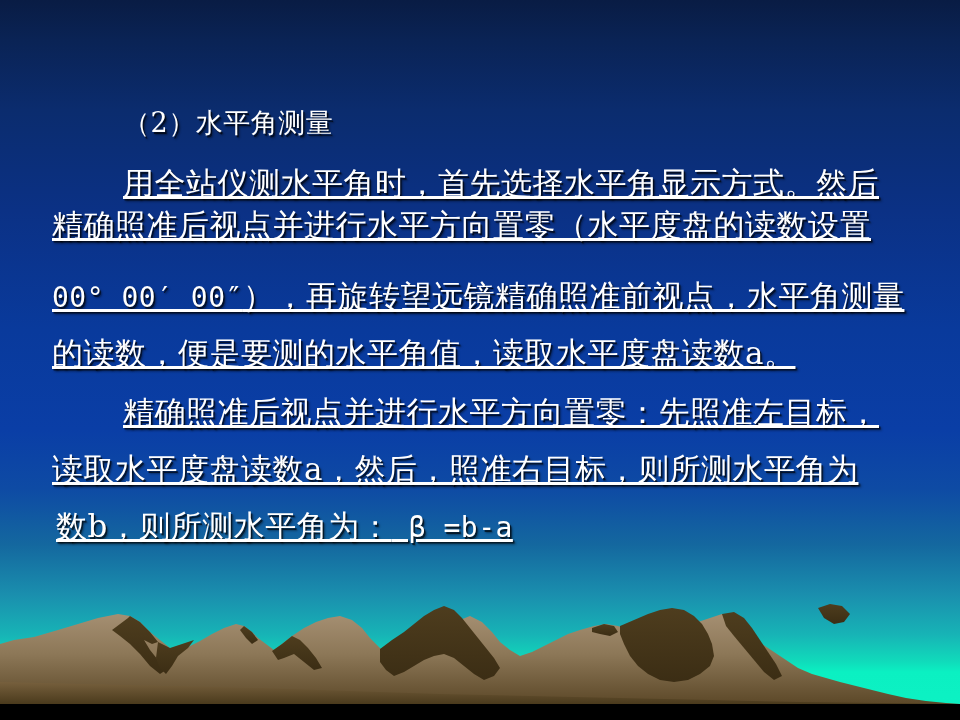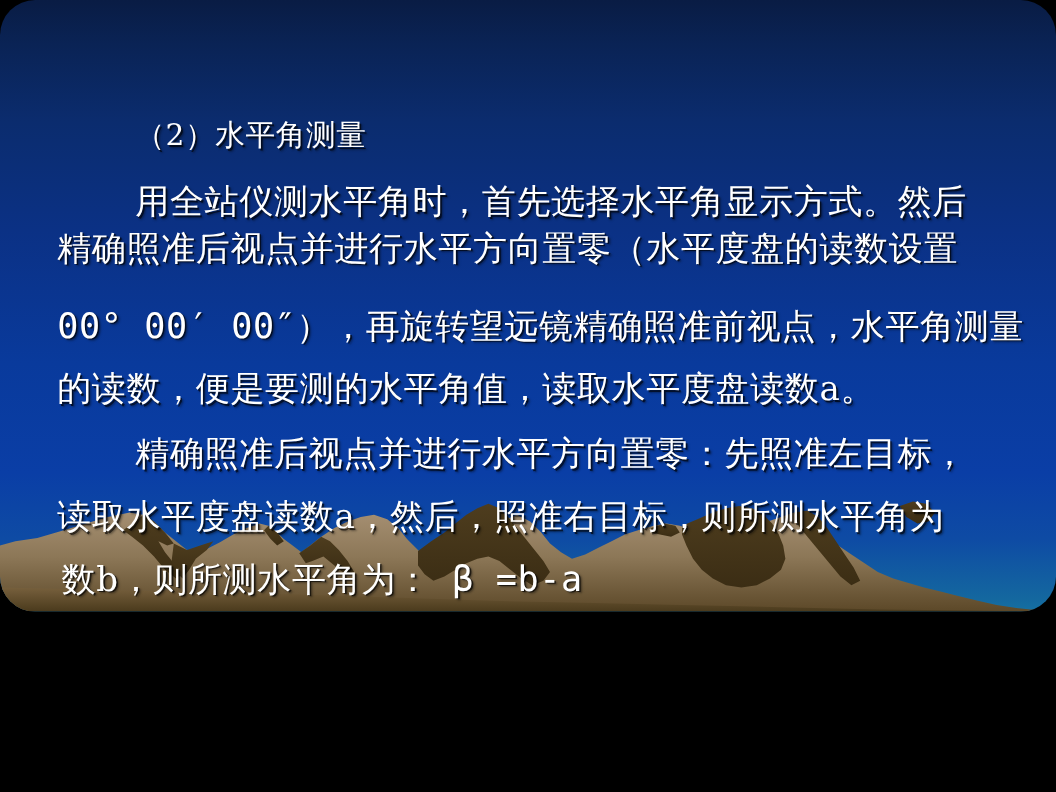--- a/index.html
+++ b/index.html
@@ -3,24 +3,23 @@
 <meta charset="utf-8">
 <style>
   html, body {
     margin: 0;
     padding: 0;
     background: #000;
   }
   #slide {
     position: relative;
     width: 960px;
-    height: 556px;
+    height: 704px;
     overflow: hidden;
     font-family: "DejaVu Sans", sans-serif;
-    border-radius: 32px;
   }
 
   
   #sky {
     position: absolute;
     inset: 0;
     background: linear-gradient(
       to bottom,
       #091c44 0px,
       #0a2355 40px,
@@ -69,33 +68,34 @@
   }
 
   .heading {
     font-size: 27px;
     left: 123px;
     top: 105px;
   }
 
   .body {
     font-size: 31px;
+    text-decoration: underline;
   }
 
   .l1 { left: 123px; top: 163px; }
   .l2 { left: 52px;  top: 205px; }
   .l3 { left: 52px;  top: 276px; }
   .l4 { left: 52px;  top: 333px; }
   .l5 { left: 123px; top: 392px; }
   .l6 { left: 52px;  top: 449px; }
   .l7 { left: 56px;  top: 506px; }
 
   .mono-nums {
     font-family: "DejaVu Sans Mono", "Liberation Mono", monospace;
-    font-size: 32px;
+    font-size: 28px;
   }
 </style>
 </head>
 <body>
 
 <div id="slide">
 
   <div id="sky"></div>
 
   <svg id="mountains" viewBox="0 0 960 160" preserveAspectRatio="none">

